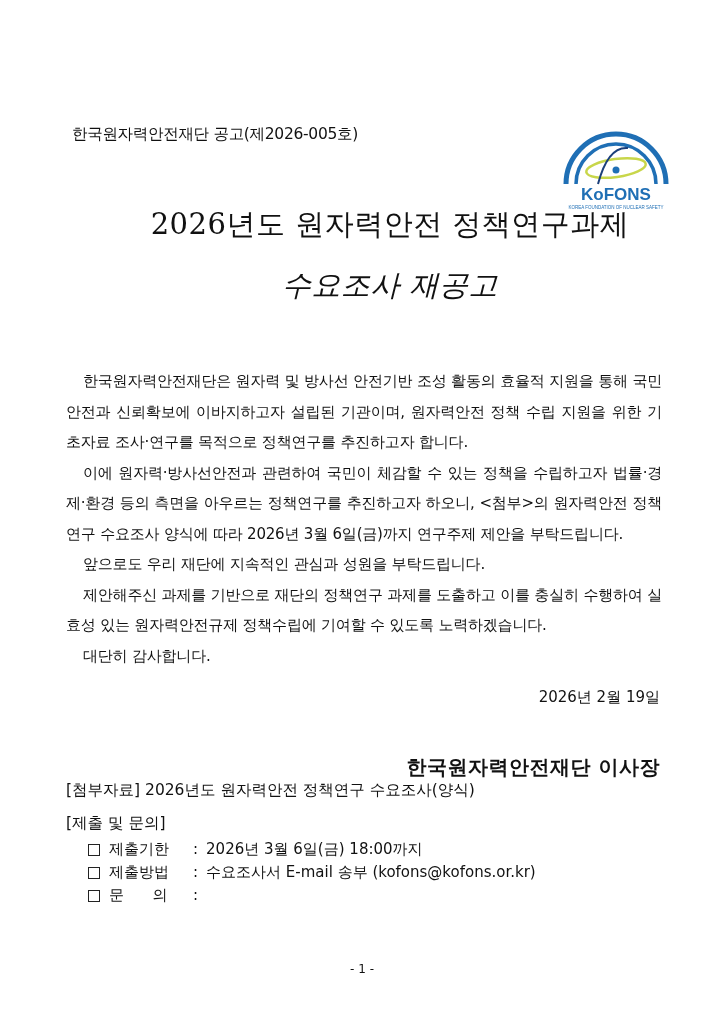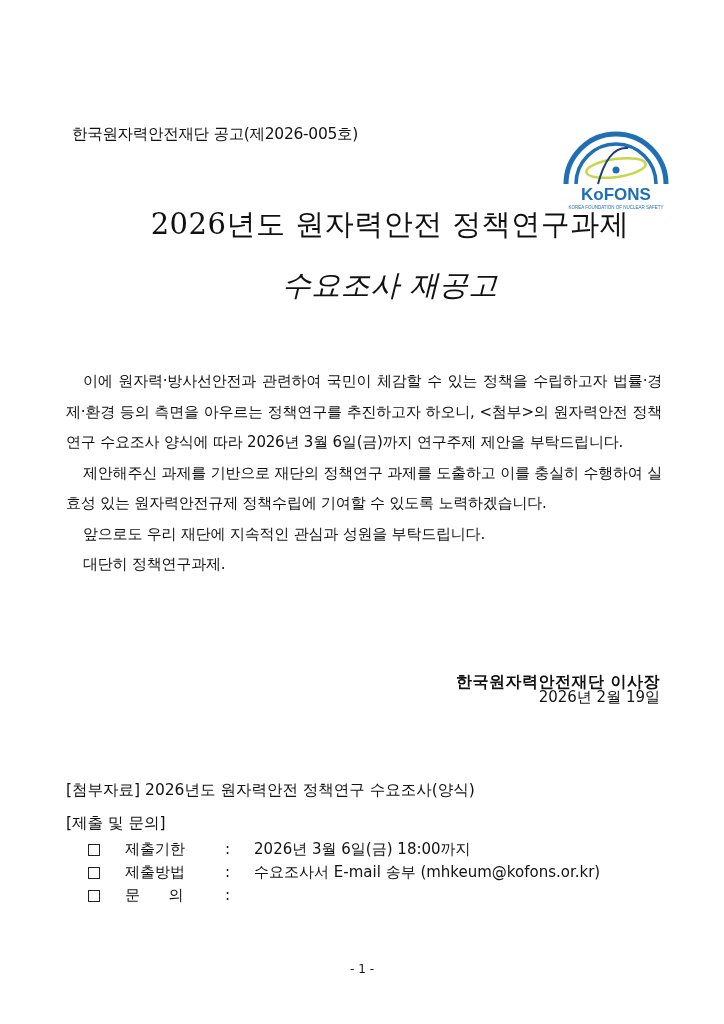--- a/index.html
+++ b/index.html
@@ -8,25 +8,25 @@
   .notice-no { position: absolute; left: 72px; top: 124px; font-size: 15.5px; letter-spacing: -0.3px; }
   .logo { position: absolute; left: 558px; top: 126px; width: 116px; height: 86px; }
   .title { position: absolute; left: 0; width: 724px; text-align: center;
            font-family: "DejaVu Serif", "Liberation Serif", serif; font-size: 29px; letter-spacing: 0.5px; padding-left: 28px; }
   .title.l1 { top: 205px; }
   .title.l2 { top: 266px; font-style: italic; }
   .body-text { position: absolute; left: 66px; width: 596px; font-size: 15px; line-height: 30.5px;
                text-align: justify; text-align-last: left; letter-spacing: -0.2px; }
   .para { margin: 0; text-indent: 17px; }
   .date { position: absolute; right: 64px; top: 676px; font-size: 15px; margin-top: 12px; }
-  .signer { position: absolute; right: 64px; top: 672px; font-size: 16px; font-weight: bold; letter-spacing: 0.5px; }
+  .signer { position: absolute; right: 64px; top: 754px; font-size: 20px; font-weight: bold; letter-spacing: 0.5px; }
   .attach { position: absolute; left: 66px; top: 780px; font-size: 15.5px; }
   .contact-title { position: absolute; left: 66px; top: 813px; font-size: 15.5px; }
   .contact-list { position: absolute; left: 88px; top: 838px; font-size: 15px; line-height: 23px; }
-  .contact-row { display: flex; align-items: center; white-space: pre; gap: 16px; }
+  .contact-row { display: flex; align-items: center; white-space: pre; }
   .checkbox { display: inline-block; width: 12px; height: 12px; border: 1.3px solid #222; margin-right: 9px; box-sizing: border-box; }
   .label { display: inline-block; width: 80px; }
   .sep { margin: 0 8px 0 4px; }
   .page-num { position: absolute; left: 0; width: 724px; top: 962px; text-align: center; font-size: 12px; }
 </style>
 </head>
 <body>
 
 <div class="notice-no">한국원자력안전재단 공고(제2026-005호)</div>
 
@@ -39,44 +39,45 @@
     <circle cx="58" cy="44" r="3.5" fill="#1f6fb5"></circle>
     <text x="58" y="74" text-anchor="middle" font-family="Liberation Sans, sans-serif" font-size="17" font-weight="bold" fill="#1f6fb5">KoFONS</text>
     <text x="58" y="83" text-anchor="middle" font-family="Liberation Sans, sans-serif" font-size="4.5" fill="#1f6fb5">KOREA FOUNDATION OF NUCLEAR SAFETY</text>
   </svg>
 </div>
 
 <div class="title l1">2026년도 원자력안전 정책연구과제</div>
 <div class="title l2">수요조사 재공고</div>
 
 <div class="body-text" style="top:366px;">
+  <p class="para">한국원자력안전재단은 원자력 및 방사선 안전기반 조성 활동의 효율적 지원을 통해 국민 안전과 신뢰확보에 이바지하고자 설립된 기관이며, 원자력안전 정책 수립 지원을 위한 기초자료 조사·연구를 목적으로 정책연구를 추진하고자 합니다.</p>
   <p class="para">이에 원자력·방사선안전과 관련하여 국민이 체감할 수 있는 정책을 수립하고자 법률·경제·환경 등의 측면을 아우르는 정책연구를 추진하고자 하오니, &lt;첨부&gt;의 원자력안전 정책연구 수요조사 양식에 따라 2026년 3월 6일(금)까지 연구주제 제안을 부탁드립니다.</p>
+  <p class="para">앞으로도 우리 재단에 지속적인 관심과 성원을 부탁드립니다.</p>
   <p class="para">제안해주신 과제를 기반으로 재단의 정책연구 과제를 도출하고 이를 충실히 수행하여 실효성 있는 원자력안전규제 정책수립에 기여할 수 있도록 노력하겠습니다.</p>
-  <p class="para">앞으로도 우리 재단에 지속적인 관심과 성원을 부탁드립니다.</p>
-  <p class="para">대단히 정책연구과제.</p>
+  <p class="para">대단히 감사합니다.</p>
 </div>
 
 <div class="date">2026년 2월 19일</div>
 <div class="signer">한국원자력안전재단 이사장</div>
 
 <div class="attach">[첨부자료] 2026년도 원자력안전 정책연구 수요조사(양식)</div>
 <div class="contact-title">[제출 및 문의]</div>
 
 <div class="contact-list">
   <div class="contact-row">
     <span class="checkbox"></span>
     <span class="label">제출기한</span>
     <span class="sep">:</span>
     <span>2026년 3월 6일(금) 18:00까지</span>
   </div>
   <div class="contact-row">
     <span class="checkbox"></span>
     <span class="label">제출방법</span>
     <span class="sep">:</span>
-    <span>수요조사서 E-mail 송부 (mhkeum@kofons.or.kr)</span>
+    <span>수요조사서 E-mail 송부 (kofons@kofons.or.kr)</span>
   </div>
   <div class="contact-row">
     <span class="checkbox"></span>
     <span class="label">문      의</span>
     <span class="sep">:</span>
   </div>
 </div>
 
 <div class="page-num">- 1 -</div>
 

